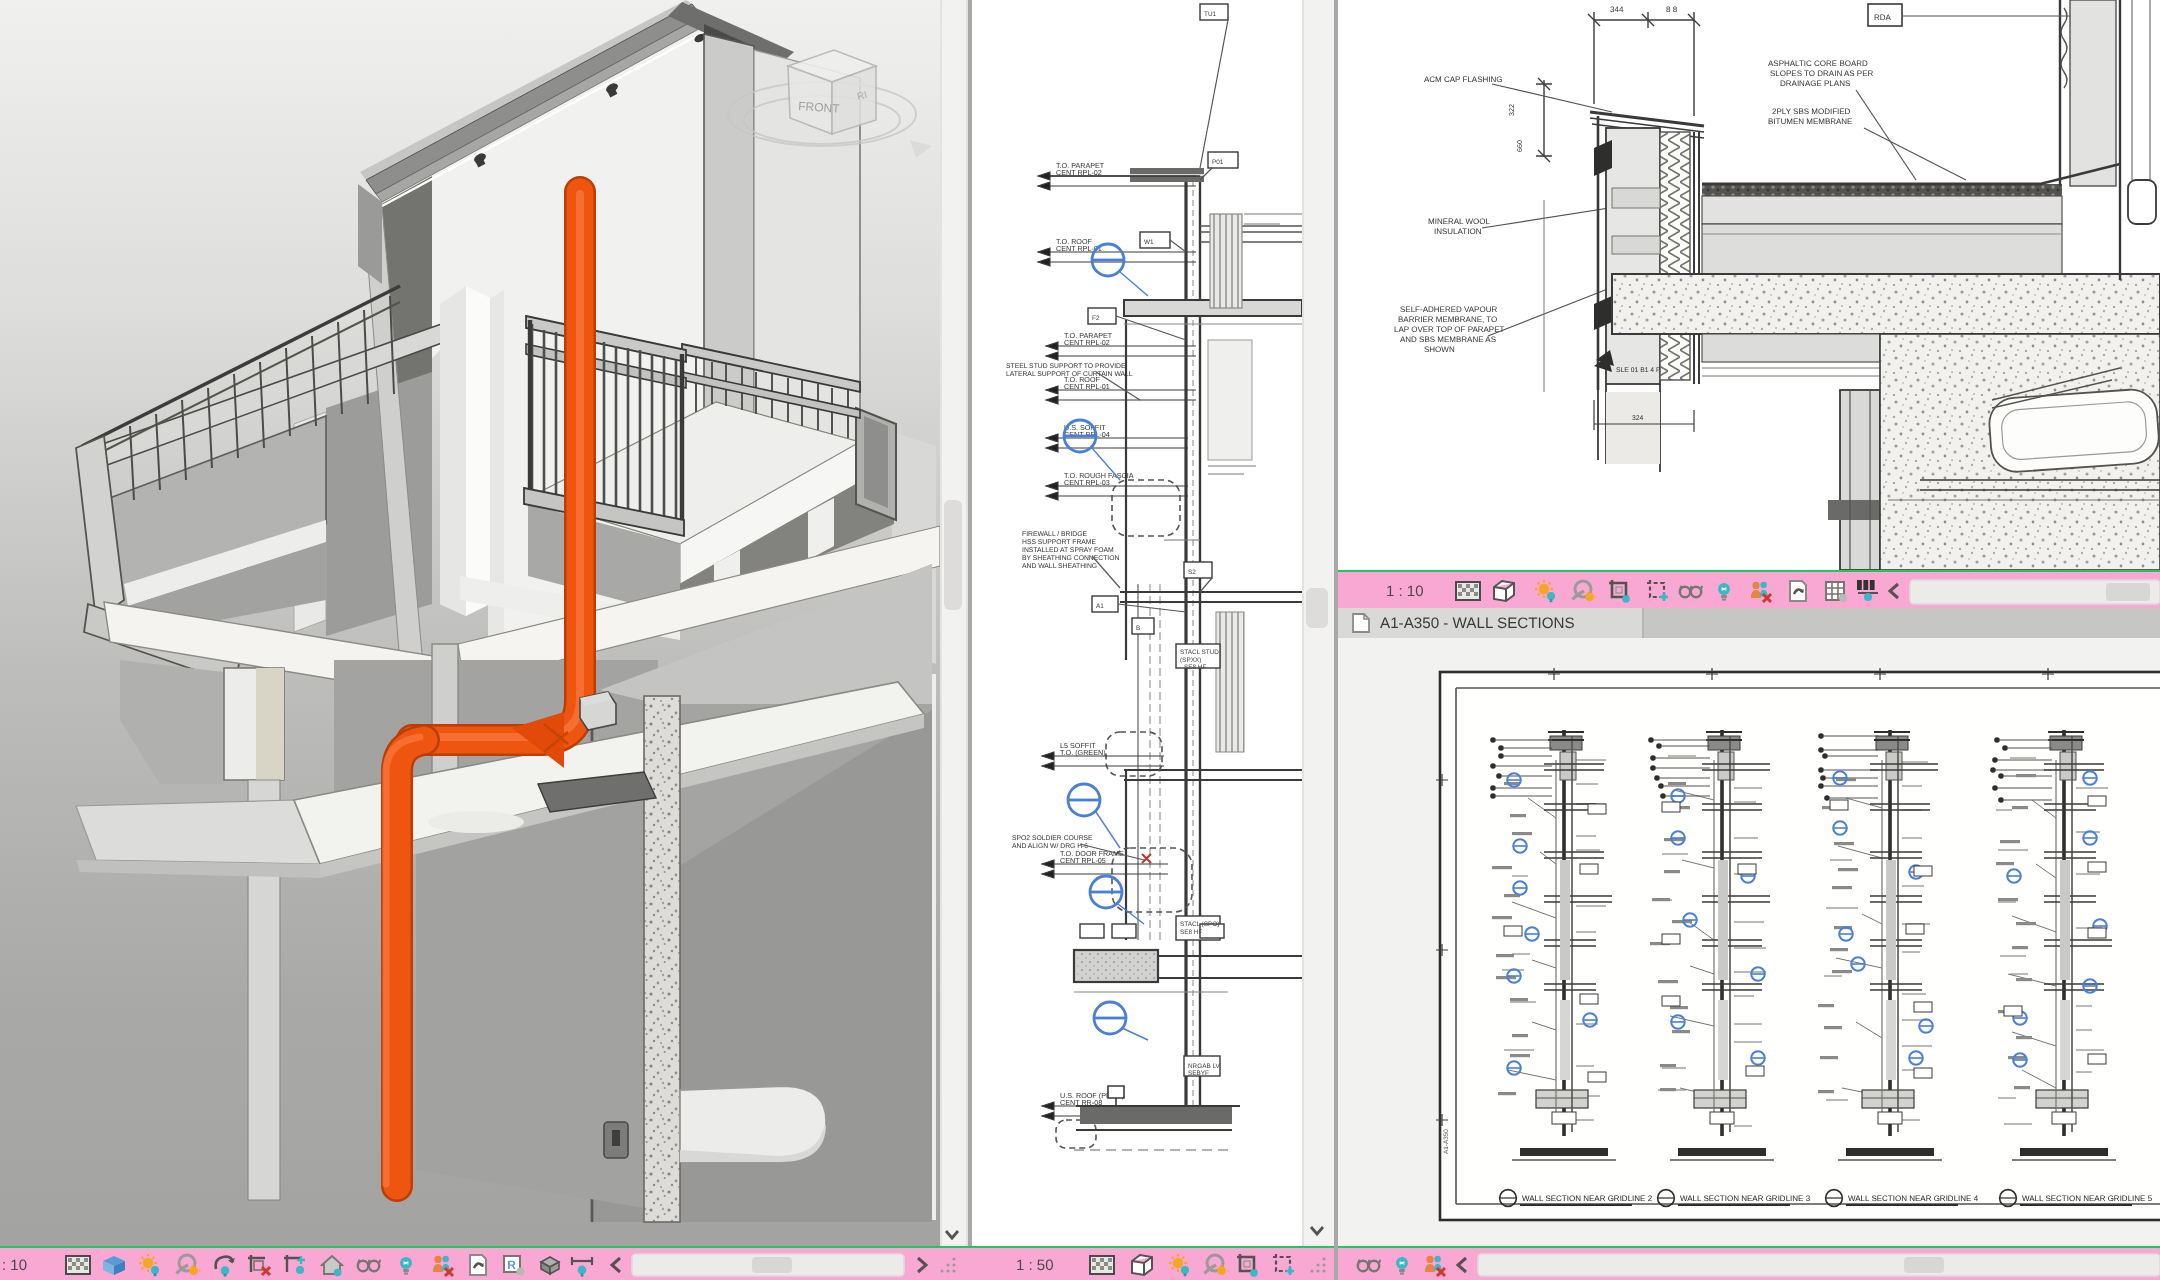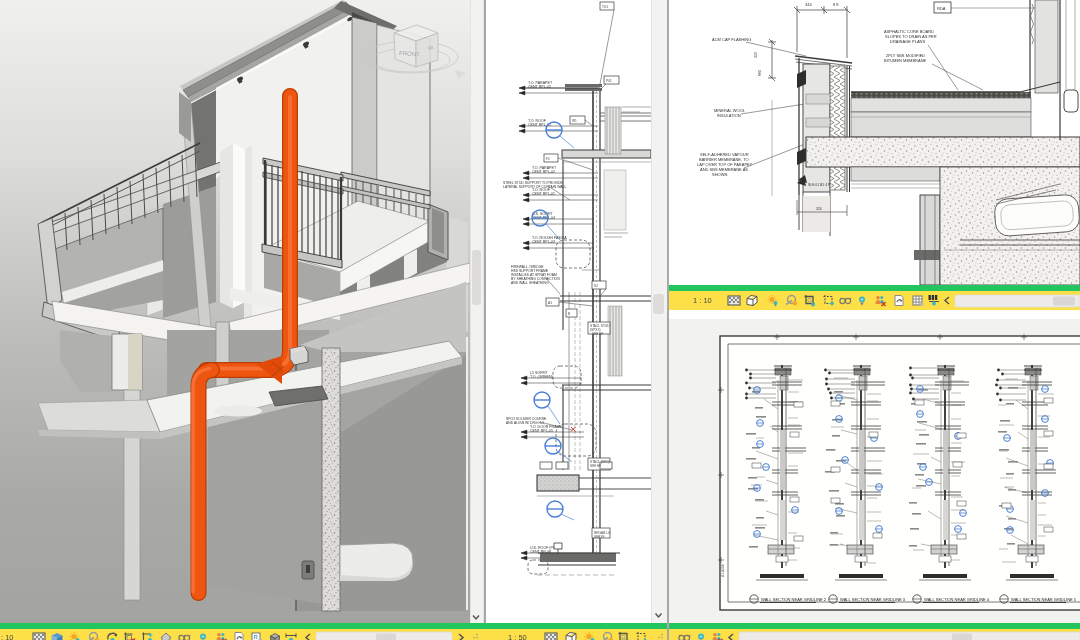--- a/index.html
+++ b/index.html
@@ -1,19 +1,19 @@
 <!DOCTYPE html>
 <html><head>
 <meta charset="utf-8">
 <style>
   html,body{margin:0;padding:0;}
   #app{position:relative;width:1080px;height:640px;overflow:hidden;background:#fff;
        font-family:"Liberation Sans",sans-serif;}
   .abs{position:absolute;}
-  .tbar{position:absolute;background:#fde047;border-top:6px solid #22c55e;}
+  .tbar{position:absolute;background:#f9a8d4;border-top:1px solid #22c55e;}
   .vsb{position:absolute;background:#f2f2f1;border-left:1px solid #e3e3e2;border-right:1px solid #e3e3e2;}
   .divv{position:absolute;background:#a8a8a8;width:2px;}
 </style>
 </head>
 <body>
 <div id="app">
 
   <div class="abs" style="left:0;top:0;width:470px;height:623px;overflow:hidden;">
     <svg width="470" height="623" viewBox="0 0 470 623" xmlns="http://www.w3.org/2000/svg">
       <defs>
@@ -680,20 +680,28 @@
           <path d="M-5,1 L5,1" stroke="#55534f" stroke-width="1"></path>
           <circle cx="0" cy="3" r="2" fill="#3db6c6"></circle>
         </g>
         <g transform="translate(278,9.5)">
           <path d="M2,-3.5 L-2,0 L2,3.5" fill="none" stroke="#55534f" stroke-width="1.5"></path>
         </g>
         <rect x="286" y="4" width="125" height="12" rx="2" fill="#ecebea" stroke="#dddcda" stroke-width="0.8"></rect>
         <rect x="384" y="5.5" width="22" height="9" rx="2" fill="#d8d7d5"></rect>
       </svg></div>
 
+  <div class="abs" style="left:669px;top:304px;width:411px;height:15px;background:#c6c6c5;">
+    <div class="abs" style="left:0;top:0;width:152px;height:15px;background:#d9d9d8;border-right:1px solid #b5b5b4;"></div>
+    <svg class="abs" style="left:6px;top:2px;" width="11" height="11" viewBox="0 0 11 11">
+        <path d="M1.5,1 L7,1 L9.5,3.5 L9.5,10 L1.5,10 Z" fill="#fdfdfc" stroke="#8a8a88" stroke-width="0.9"></path>
+        <path d="M7,1 L7,3.5 L9.5,3.5" fill="none" stroke="#8a8a88" stroke-width="0.8"></path>
+      </svg>
+    <div class="abs" style="left:21px;top:3px;font-size:7.6px;letter-spacing:0px;color:#3a3a3a;">A1-A350 - WALL SECTIONS</div>
+  </div>
 
   <div class="abs" style="left:669px;top:319px;width:411px;height:304px;background:#f4f4f3;overflow:hidden;">
     <svg width="411" height="304" viewBox="0 0 411 304" xmlns="http://www.w3.org/2000/svg">
       <g transform="translate(-669,-319)" font-family="Liberation Sans, sans-serif">
         <rect x="669" y="319" width="411" height="304" fill="#f2f2f1"></rect>
         <rect x="720" y="336" width="370" height="274" fill="#fffffe" stroke="#2e2e2c" stroke-width="1.3"></rect>
         <path d="M728,344 L1080,344 M728,344 L728,602 M728,602 L1080,602" fill="none" stroke="#55534f" stroke-width="0.8"></path>
         <g stroke="#3a3a3a" stroke-width="0.6">
           <path d="M777,334 L777,340 M774,337 L780,337"></path>
           <path d="M856,334 L856,340 M853,337 L859,337"></path>

